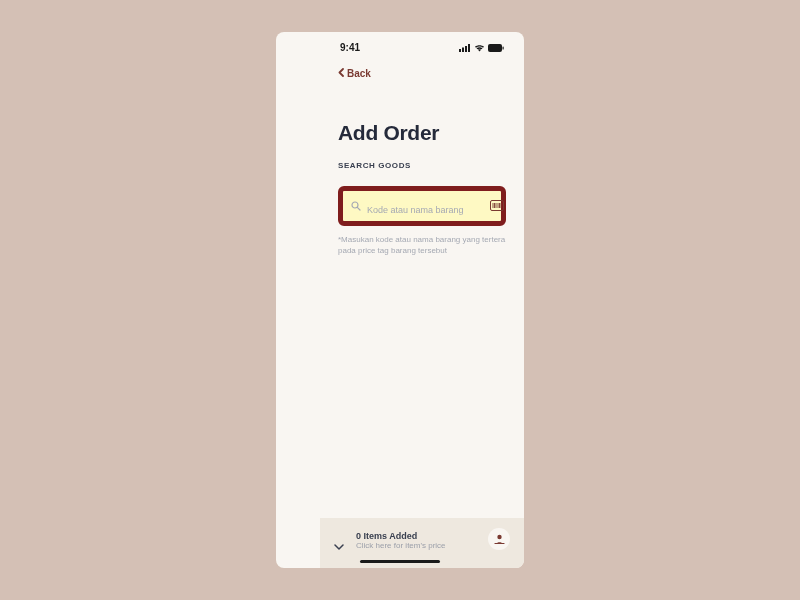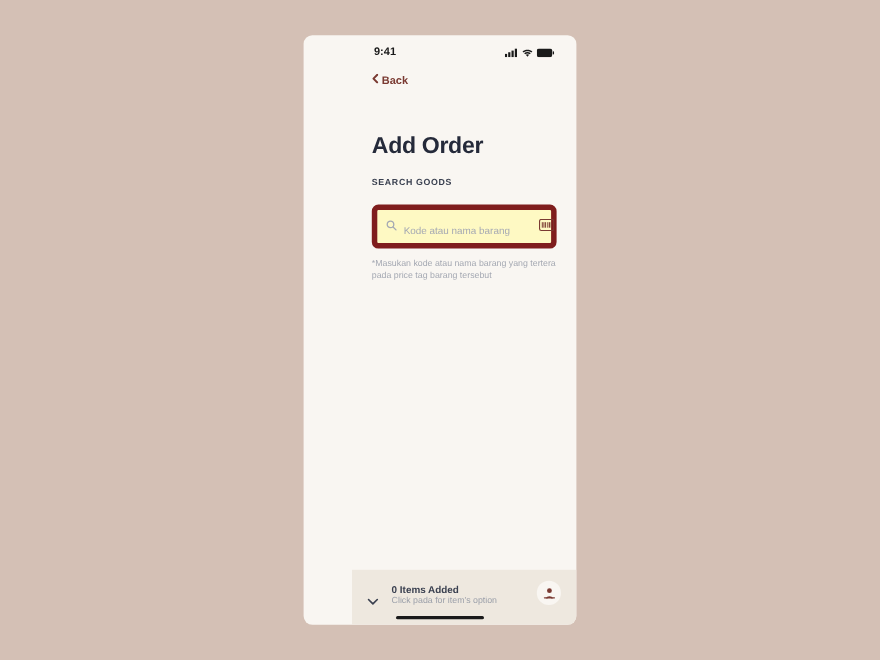--- a/index.html
+++ b/index.html
@@ -210,21 +210,21 @@
   </div>
 
   <div class="bottom-bar">
     <div class="chevron-area">
       <svg width="10" height="6" viewBox="0 0 10 6">
           <path d="M1 1 L5 5 L9 1" stroke="#3a4050" stroke-width="1.5" fill="none" stroke-linecap="round" stroke-linejoin="round"></path>
         </svg>
     </div>
     <div class="bottom-text">
       <div class="bottom-title">0 Items Added</div>
-      <div class="bottom-subtitle">Click pada for item's option</div>
+      <div class="bottom-subtitle">Click here for item's price</div>
     </div>
     <div class="avatar-badge">
       <svg width="13" height="13" viewBox="0 0 13 13">
         <circle cx="6.5" cy="4" r="2.2" fill="#7a3a32"></circle>
         <path d="M3.5 11 C3.5 8.5 9.5 8.5 9.5 11 Z" fill="#7a3a32"></path>
         <line x1="2" y1="10.5" x2="4.5" y2="10.5" stroke="#7a3a32" stroke-width="1.2" stroke-linecap="round"></line>
         <line x1="8.5" y1="10.5" x2="11" y2="10.5" stroke="#7a3a32" stroke-width="1.2" stroke-linecap="round"></line>
       </svg>
     </div>
   </div>

